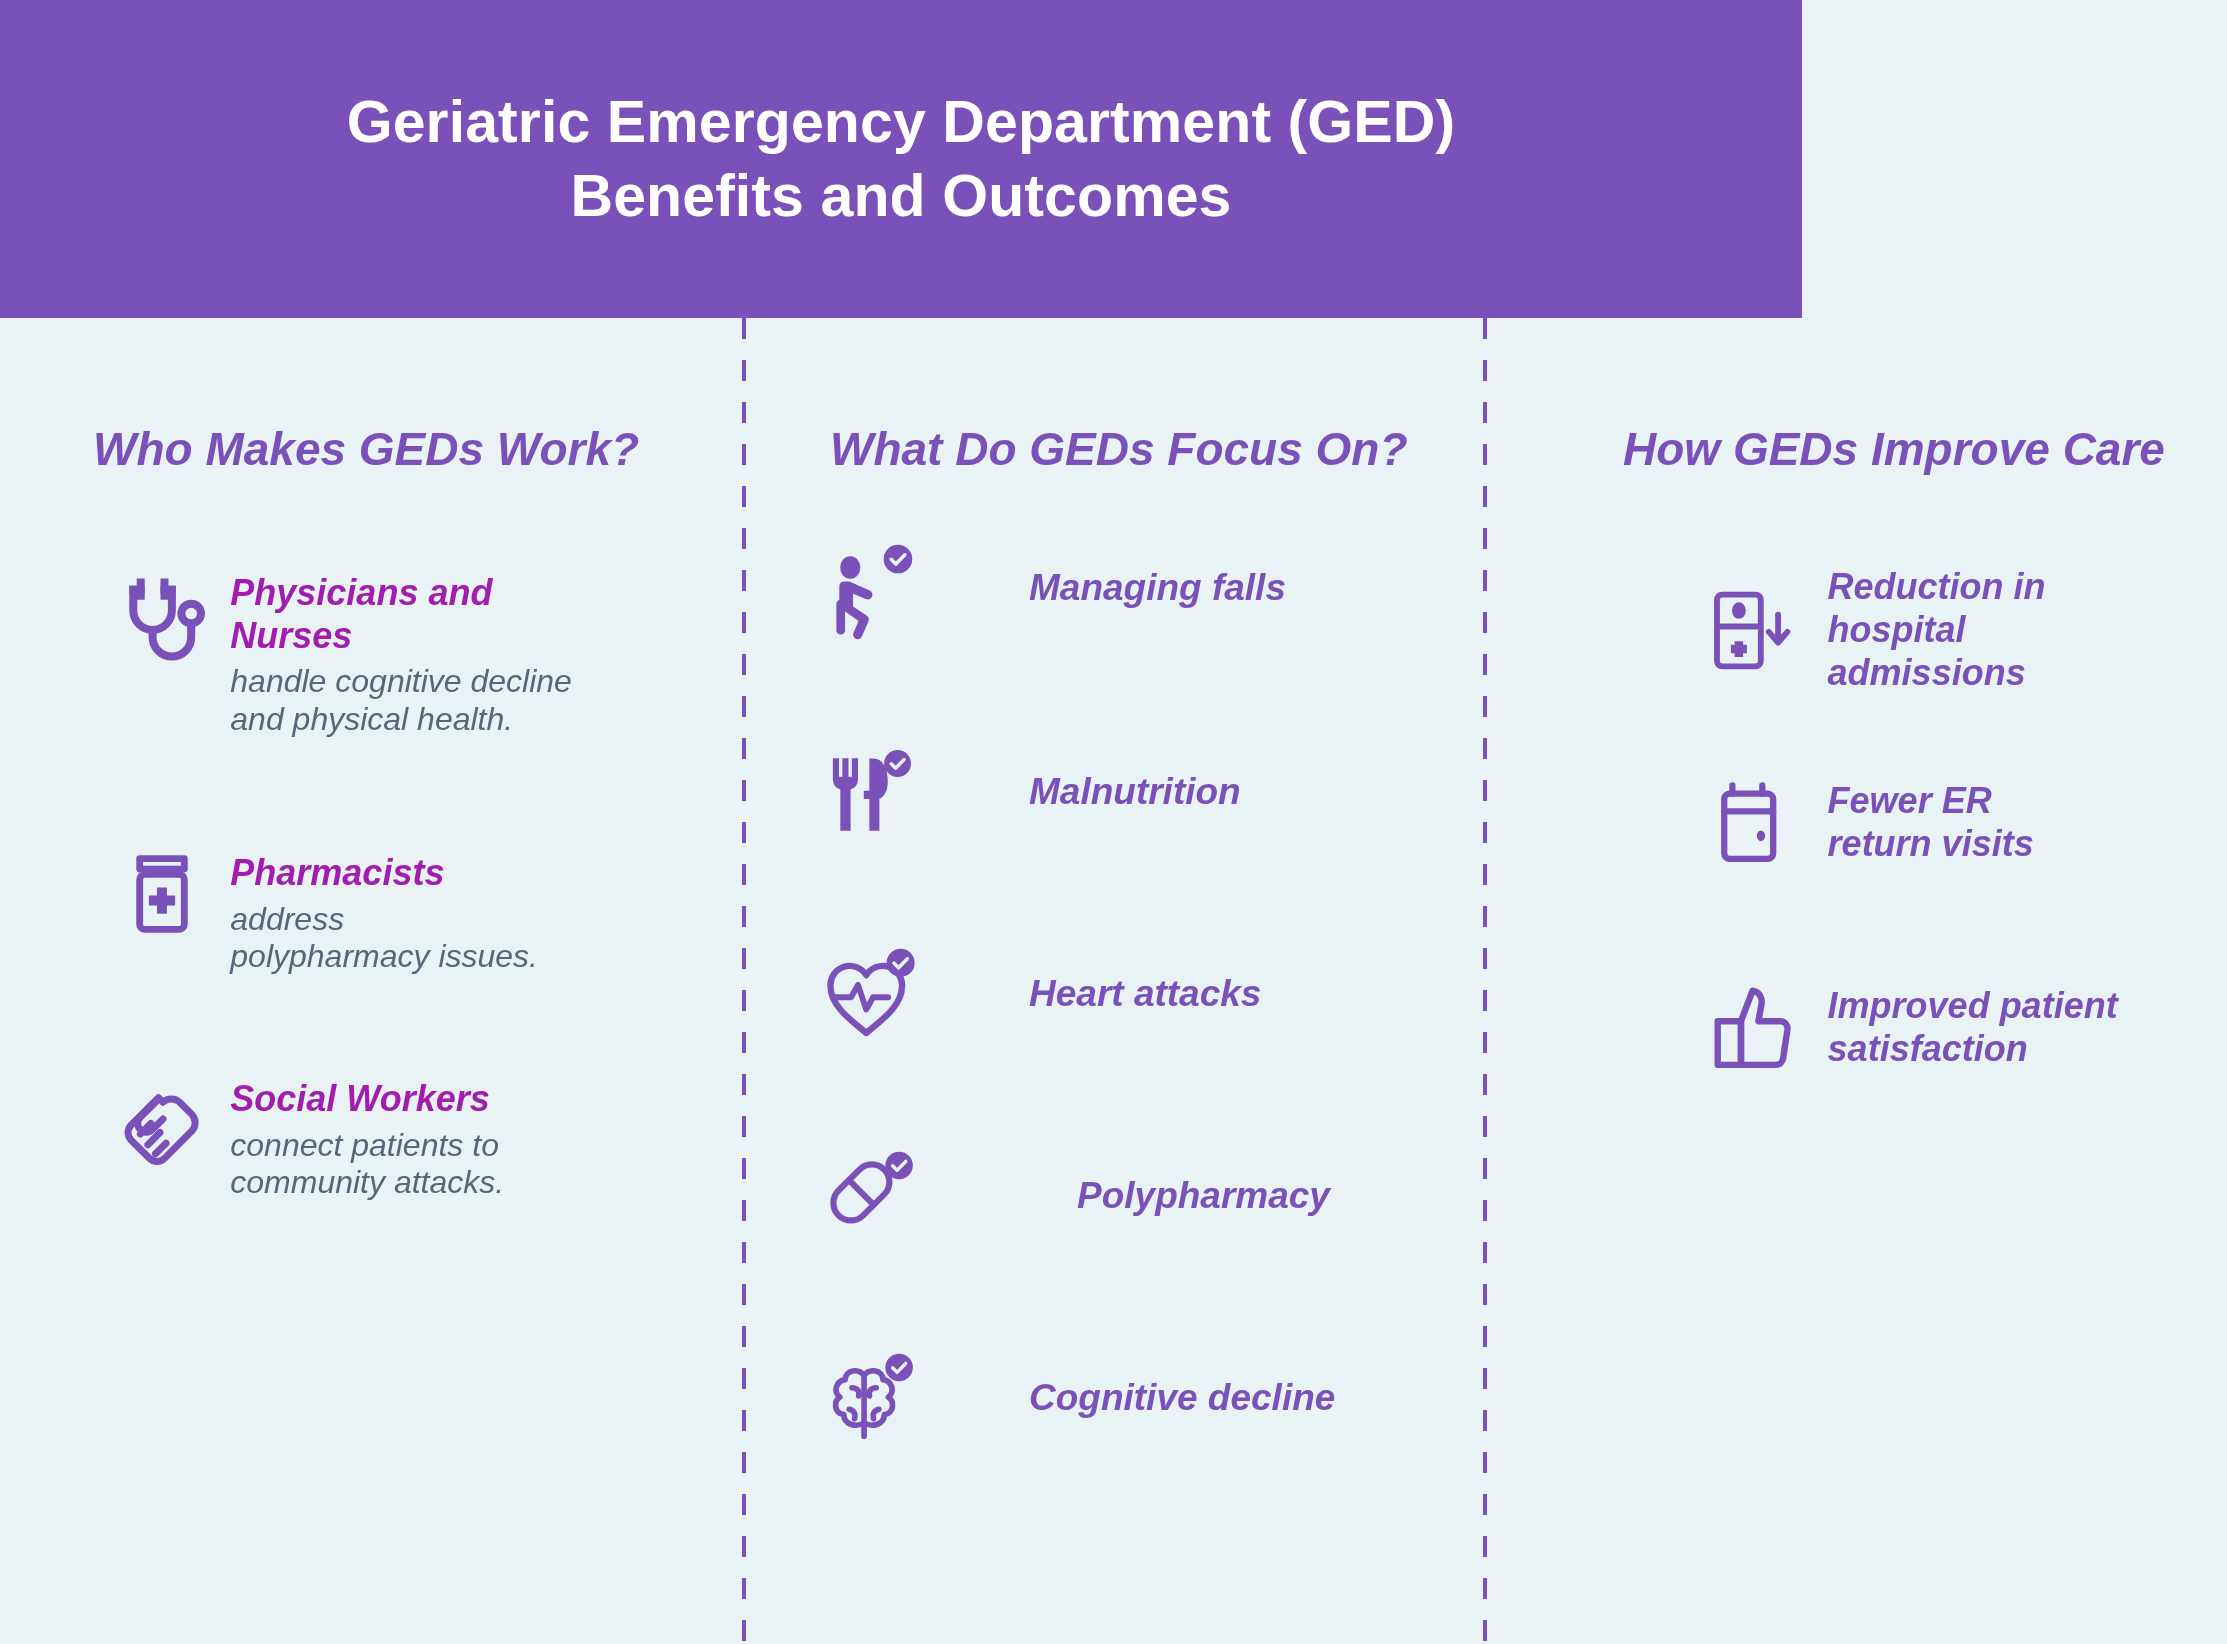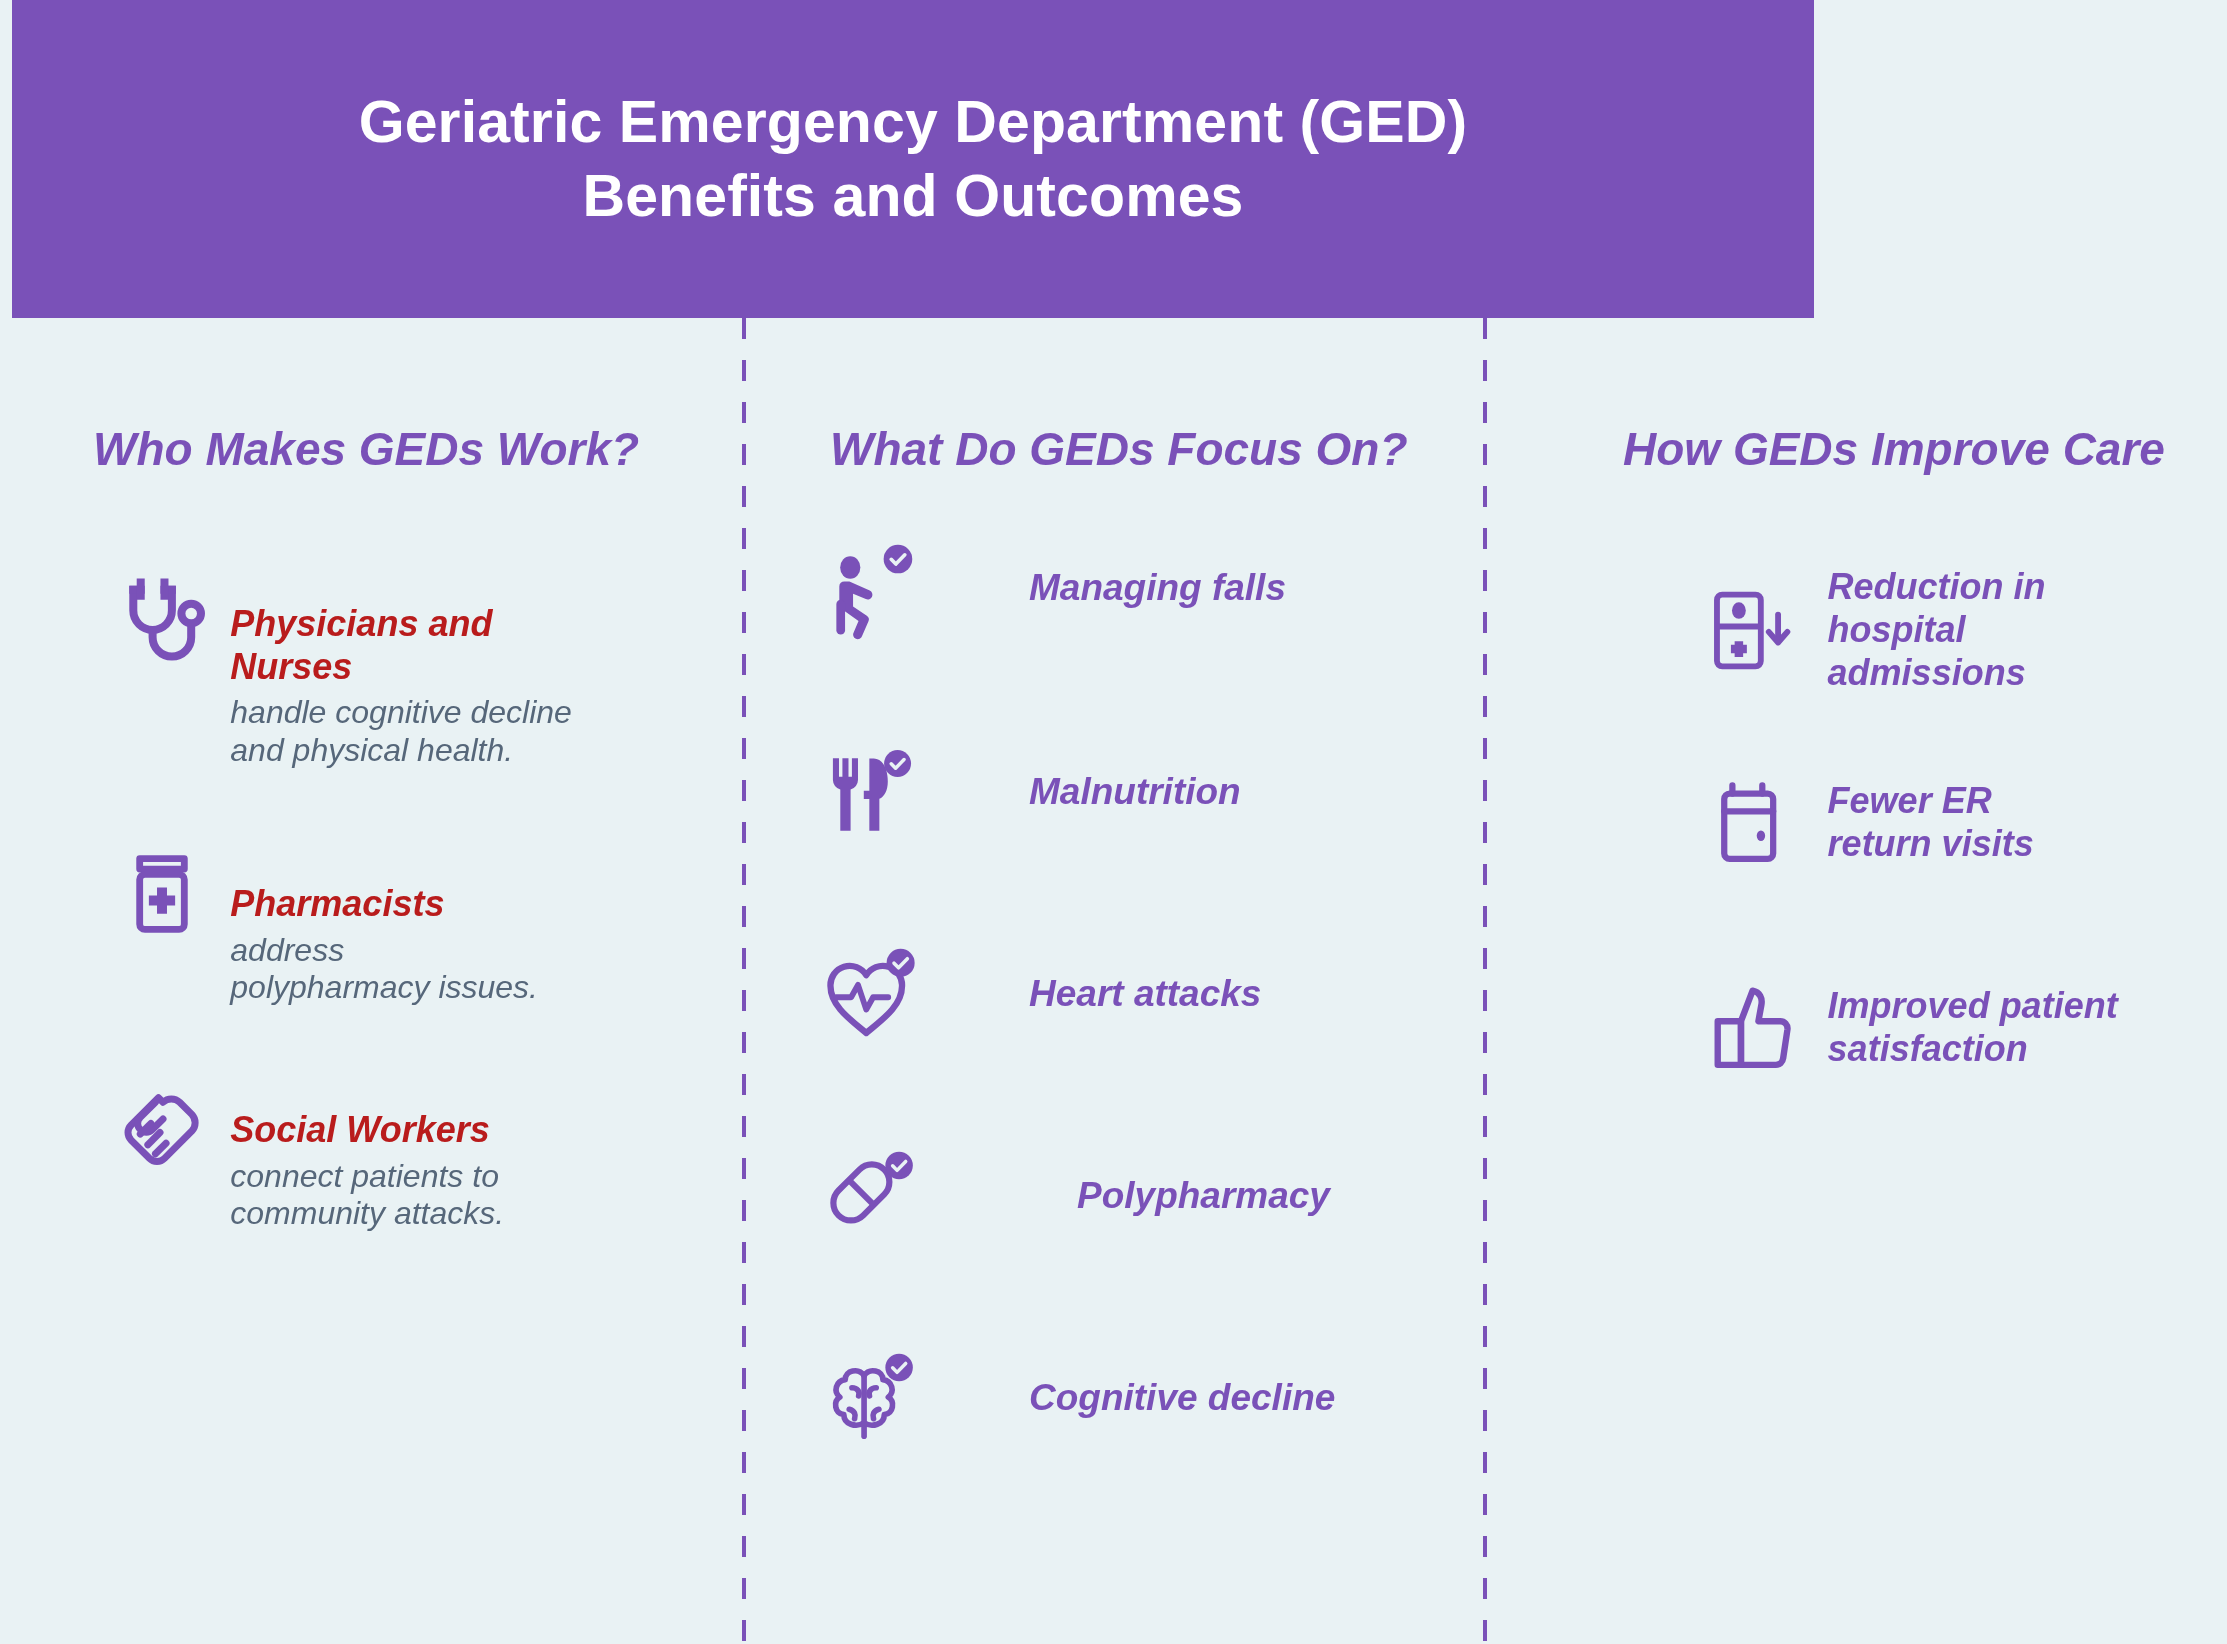--- a/index.html
+++ b/index.html
@@ -8,21 +8,21 @@
     background:#e9f2f4;
     font-family:"Liberation Sans", sans-serif;
     -webkit-font-smoothing:antialiased;
     overflow:hidden;
   }
 
   .poster { position:relative; width:2227px; height:1644px; background:#e9f2f4; }
 
   
   .header {
-    position:absolute; left:12px; top:0; width:1802px; height:318px;
+    position:absolute; left:0; top:0; width:1802px; height:318px;
     background:#7a51b8;
     display:flex; flex-direction:column;
     align-items:center; justify-content:center;
   }
   .header-line {
     color:#ffffff;
     font-size:59px;
     font-weight:bold;
     letter-spacing:0.1px;
     line-height:1.26;
@@ -59,22 +59,22 @@
   .col-3 .col-heading { left:84px; top:106px; }
 
   
   .c1-row { position:absolute; display:flex; align-items:flex-start; }
   .c1-row .icon-wrap {
     width:107px; height:107px; flex:0 0 107px;
     display:flex; align-items:flex-start; justify-content:center;
   }
   .c1-row .txt { margin-left:15.3px; }
   .c1-title {
-    color:#b91c1c; font-size:36px; font-weight:bold;
-    line-height:1.19; white-space:pre-line;margin-top:31px;
+    color:#a21caf; font-size:36px; font-weight:bold;
+    line-height:1.19; white-space:pre-line;
   }
   .c1-desc {
     color:#56677a; font-size:32px; font-weight:normal;
     line-height:1.17; white-space:pre-line; margin-top:5.7px;
   }
   .c1-row.r0 { left:108px; top:254px; }
   .c1-row.r1 { left:108px; top:534px; }
   .c1-row.r2 { left:108px; top:760px; }
 
   

